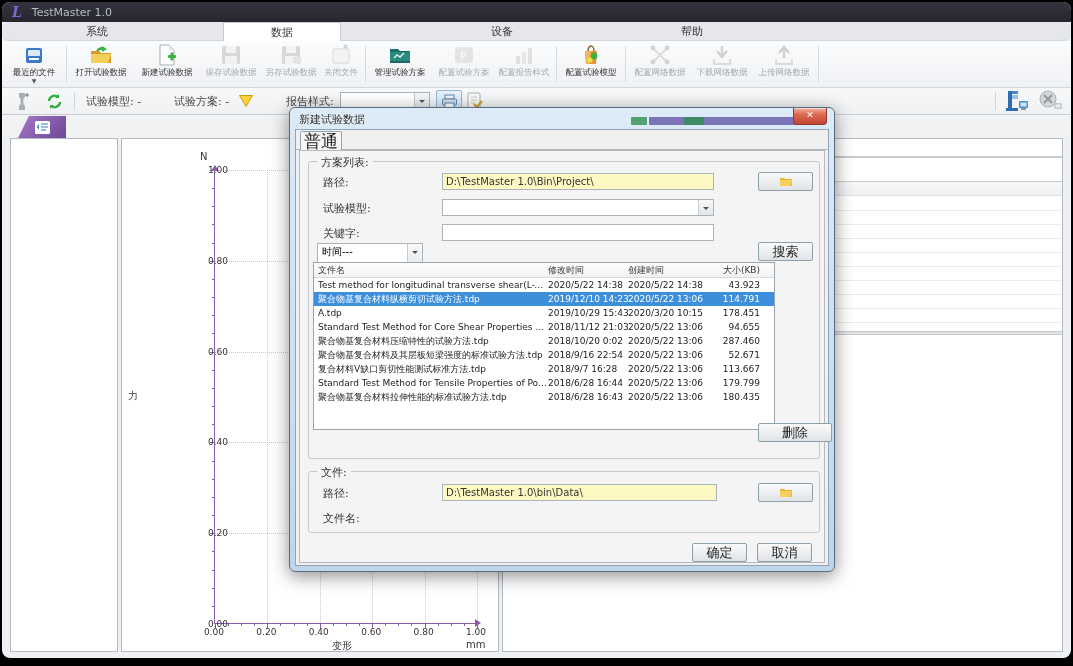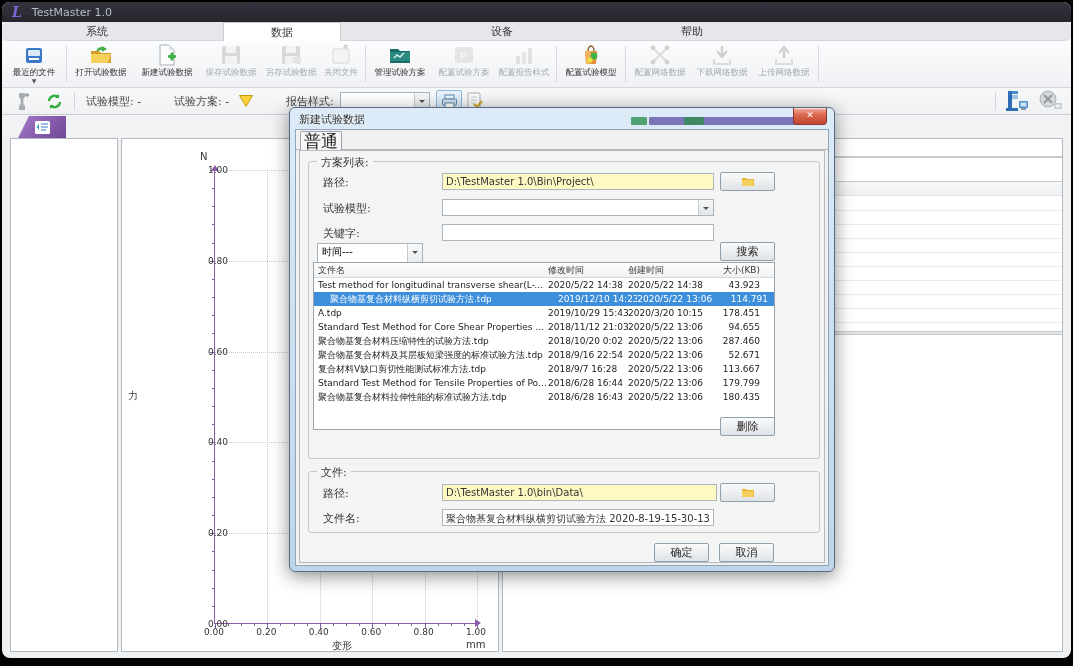--- a/index.html
+++ b/index.html
@@ -79,27 +79,27 @@
     background:linear-gradient(#f2b5a5,#dd6a54 40%,#c1452f); color:#fff; font-size:9px; text-align:center; line-height:15px; box-shadow:inset 0 1px 0 rgba(255,255,255,.5); }
   .dlg-body { position:absolute; left:5px; right:5px; top:21px; bottom:5px; background:#f0f0f0; border:1px solid #8fa4b8; }
   .dlg-tabs { position:absolute; left:0; top:0; width:100%; height:20px; border-bottom:1px solid #b0b6bc; }
   .dlg-tab { position:absolute; left:4px; top:1px; width:42px; height:20px; background:#f6f6f6; border:1px solid #9aa4ad; border-bottom:none; border-radius:2px 2px 0 0; text-align:center; font-size:17px; line-height:19px; color:#222; }
   .dlg-page { position:absolute; left:3px; right:3px; top:20px; bottom:2px; background:#f4f4f4; border:1px solid #b4bac0; }
   .gbox { position:absolute; border:1px solid #c3c9cf; border-radius:3px; }
   .gbox-legend { position:absolute; left:8px; top:-7px; background:#f4f4f4; padding:0 4px; font-size:11px; color:#333; }
   .flabel { position:absolute; font-size:11px; color:#333; }
   .fld { position:absolute; height:17px; background:#fff; border:1px solid #abb5be; font-size:10px; color:#333; padding:2px 3px; overflow:hidden; white-space:nowrap; }
   .fld.ro { background:#fef9c3; }
-  .pbtn { position:absolute; height:19px; background:linear-gradient(#fafafa,#dfe3e7); border:1px solid #8da0ac; border-radius:2px; font-size:11px; color:#222; display:flex; align-items:center; justify-content:center; }
+  .pbtn { position:absolute; height:19px; background:linear-gradient(#fafafa,#dfe3e7); border:1px solid #8da0ac; border-radius:2px; font-size:13px; color:#222; display:flex; align-items:center; justify-content:center;margin-left:38px; }
 
   
   .ftable { position:absolute; left:4px; top:100px; width:462px; height:168px; background:#fff; border:1px solid #9aa4ad; font-size:9px; overflow:hidden; }
   .fhead { display:flex; height:15px; background:linear-gradient(#fdfdfd,#f1f2f4); border-bottom:1px solid #d7dadd; color:#333; }
   .frow { display:flex; height:14px; line-height:14px; color:#222; }
-  .frow.selected { background:#3d8edb; color:#fff;padding-left:12px; }
+  .frow.selected { background:#3d8edb; color:#fff; }
   .c-name { width:234px; padding-left:4px; overflow:hidden; white-space:nowrap; text-overflow:ellipsis; }
   .c-mod, .c-cre { width:80px; overflow:hidden; white-space:nowrap; }
   .c-size { width:58px; text-align:right; padding-right:6px; }
   .fhead .c-name { line-height:15px; } .fhead span { line-height:15px; }
 
   .browse-ic { width:14px; height:11px; position:relative; }
 </style>
 </head>
 <body>
 
@@ -463,35 +463,34 @@
               <span class="c-size">179.799</span>
             </div>
             <div class="frow">
               <span class="c-name">聚合物基复合材料拉伸性能的标准试验方法.tdp</span>
               <span class="c-mod">2018/6/28 16:43</span>
               <span class="c-cre">2020/5/22 13:06</span>
               <span class="c-size">180.435</span>
             </div>
           </div>
 
-          <div class="pbtn" style="left:411px;top:255px;width:55px">删除</div>
+          <div class="pbtn" style="left:411px;top:261px;width:74px">删除</div>
         </div>
 
         <div class="gbox" style="left:8px;top:320px;width:512px;height:62px">
           <span class="gbox-legend">文件:</span>
           <span class="flabel" style="left:14px;top:14px">路径:</span>
           <div class="fld ro" style="left:133px;top:12px;width:275px">D:\TestMaster 1.0\bin\Data\</div>
           <div class="pbtn" style="left:411px;top:11px;width:55px">
             <svg class="browse-ic" viewBox="0 0 14 11">
                   <path d="M1 2h4l1 1h7v7H1z" fill="#e8b62c"></path>
                   <path d="M1 4h12l-1.5 6H1z" fill="#f6d05e"></path>
                 </svg>
           </div>
           <span class="flabel" style="left:14px;top:39px">文件名:</span>
-          <div class="fld" style="left:133px;top:37px;width:272px">聚合物基复合材料纵横剪切试验方法 2020-8-19-15-30-13</div>
         </div>
 
         <div class="pbtn" style="left:354px;top:392px;width:55px">确定</div>
         <div class="pbtn" style="left:419px;top:392px;width:55px">取消</div>
       </div>
     </div>
   </div>
 
 </div>
 </div>

